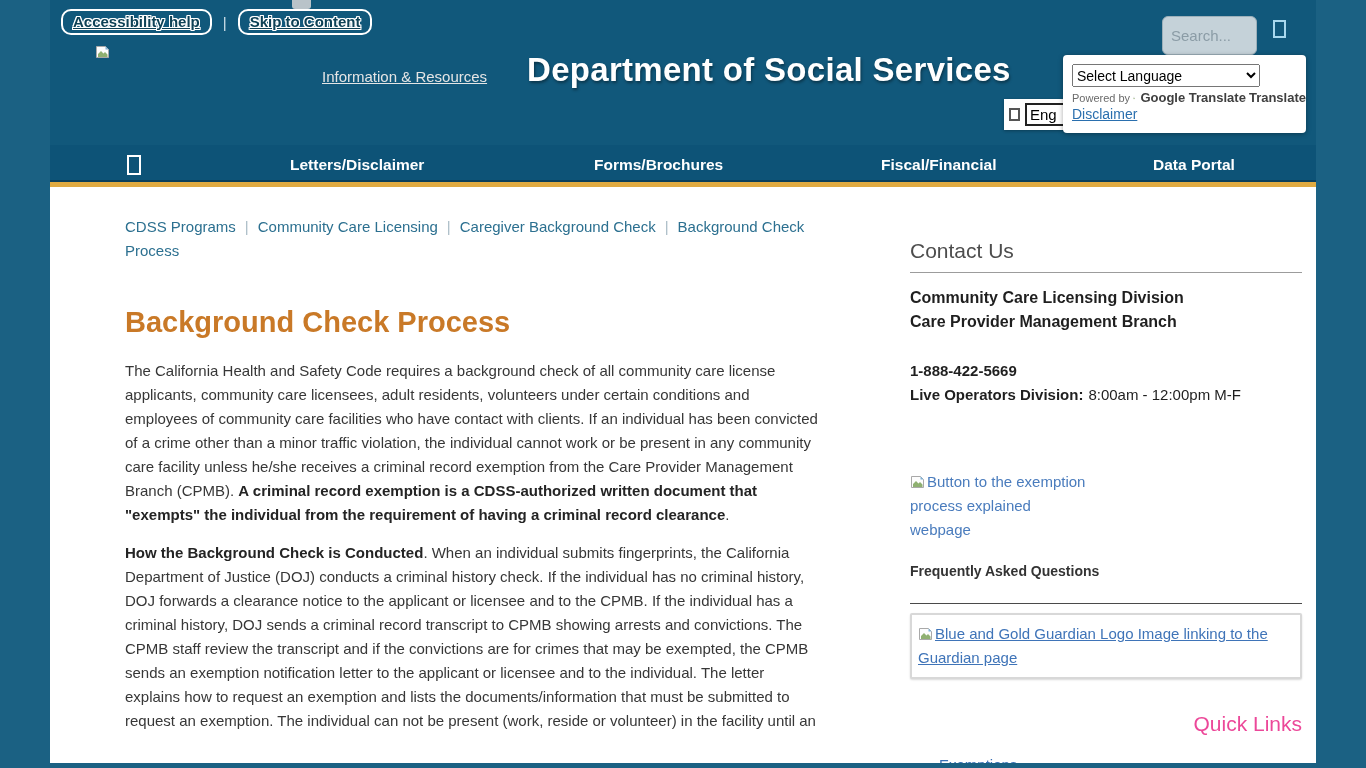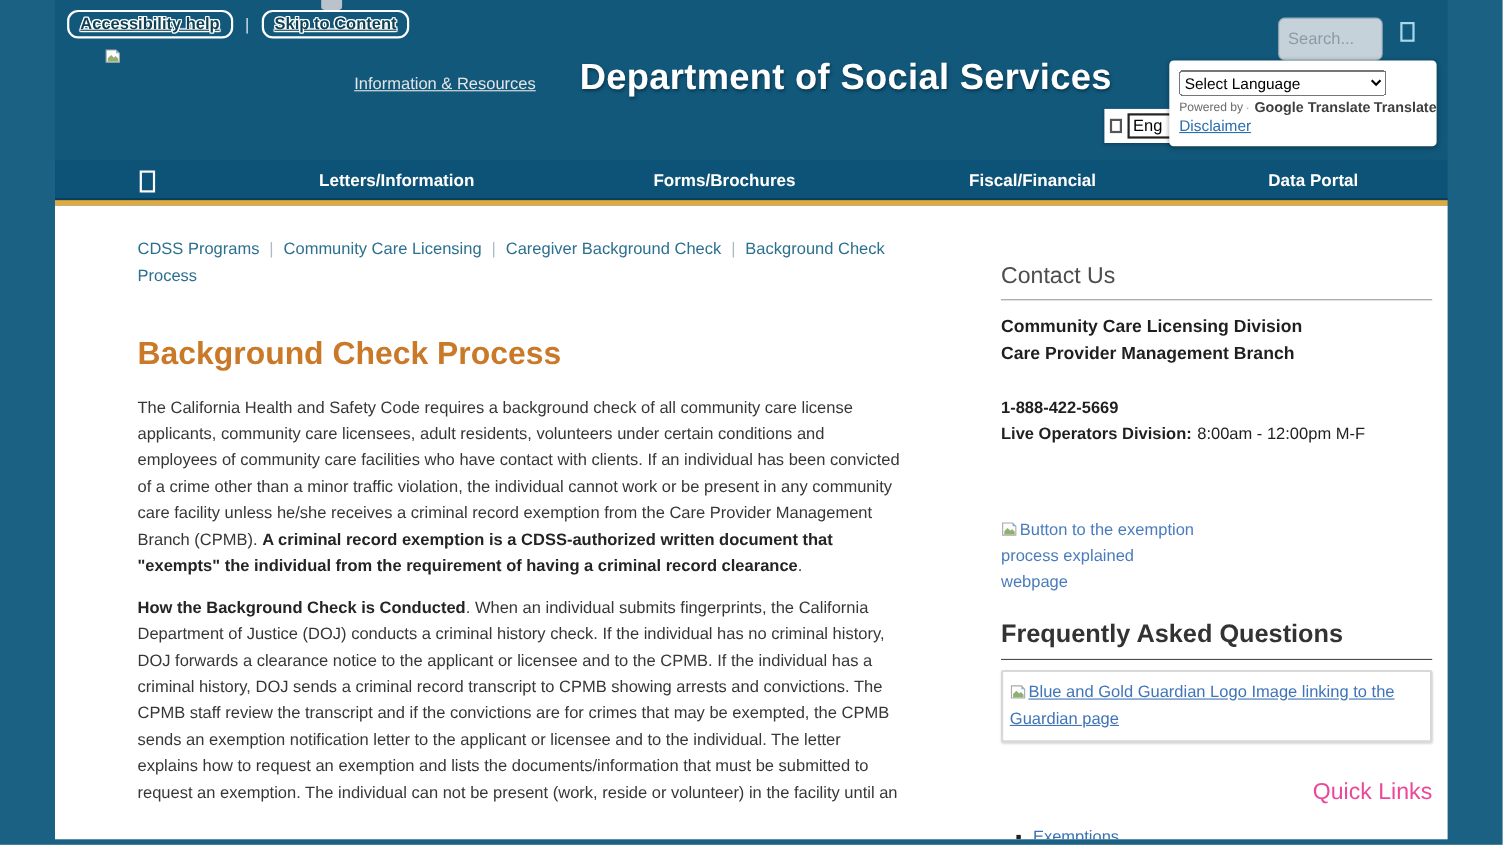--- a/index.html
+++ b/index.html
@@ -82,21 +82,21 @@
 
   
   .sidebar { position:absolute; left:860px; top:52px; width:392px; }
   .side-h { font-size:21px; font-weight:normal; color:#4d4d4d; margin:0; padding-bottom:9px; border-bottom:1px solid #9c9c9c; }
   .org { margin-top:13px; font-weight:bold; font-size:16px; line-height:24px; color:#1f1f1f; }
   .phone { margin-top:25px; font-weight:bold; font-size:15px; line-height:24px; color:#1f1f1f; }
   .liveops { font-size:15px; line-height:24px; color:#1f1f1f; }
   .liveops strong { color:#1f1f1f; }
   .liveops .hours { margin-left:5px; }
   .exemption-link { display:block; margin-top:63px; width:178px; font-size:15px; line-height:24px; color:#4a7cbd; text-decoration:none; cursor:pointer; }
-  .faq-h { margin:21px 0 0; font-size:23px; font-weight:bold; color:#333; padding-bottom:9px; border-bottom:1px solid #4a4a4a; }
+  .faq-h { margin:21px 0 0; font-size:14px; font-weight:bold; color:#333; padding-bottom:24px; border-bottom:1px solid #4a4a4a; }
   .faq-box { margin-top:9px; border:2px solid #d8d8d8; border-radius:2px; box-shadow:0 1px 2px rgba(0,0,0,.15); padding:7px 6px; background:#fff; }
   .faq-box a { font-size:15px; line-height:24px; color:#3f74b8; text-decoration:underline; cursor:pointer; }
   .quick-h { margin:33px 0 0; font-size:21px; font-weight:normal; color:#ec4899; border:none; padding:0;text-align:right; }
   .quick-list { margin:17px 0 0; padding-left:29px; list-style:square; color:#222; }
   .quick-list li { font-size:15px; line-height:24px; }
   .quick-list a { color:#3a70b5; text-decoration:underline; cursor:pointer; }
 
   .bimg { vertical-align:-2px; margin-right:2px; }
 </style>
 </head>
@@ -146,21 +146,21 @@
     </div>
 
     <div class="eng-box">
       <span class="checkbox-tofu"></span>
       <input class="eng-input" type="text" value="Eng" style="">
     </div>
   </header>
 
   <nav class="main-nav">
     <span class="nav-tofu"></span>
-    <a class="nav-a nav-1">Letters/Information</a>
+    <a class="nav-a nav-1">Letters/Disclaimer</a>
     <a class="nav-a nav-2">Forms/Brochures</a>
     <a class="nav-a nav-3">Fiscal/Financial</a>
     <a class="nav-a nav-4">Data Portal</a>
   </nav>
 
   <div class="content">
 
     <div class="main-col">
       <nav class="breadcrumb">
         <a>CDSS Programs</a><span class="crumb-sep">|</span><a>Community Care Licensing</a><span class="crumb-sep">|</span><a>Caregiver Background Check</a><span class="crumb-sep">|</span><span class="current">Background Check Process</span>

